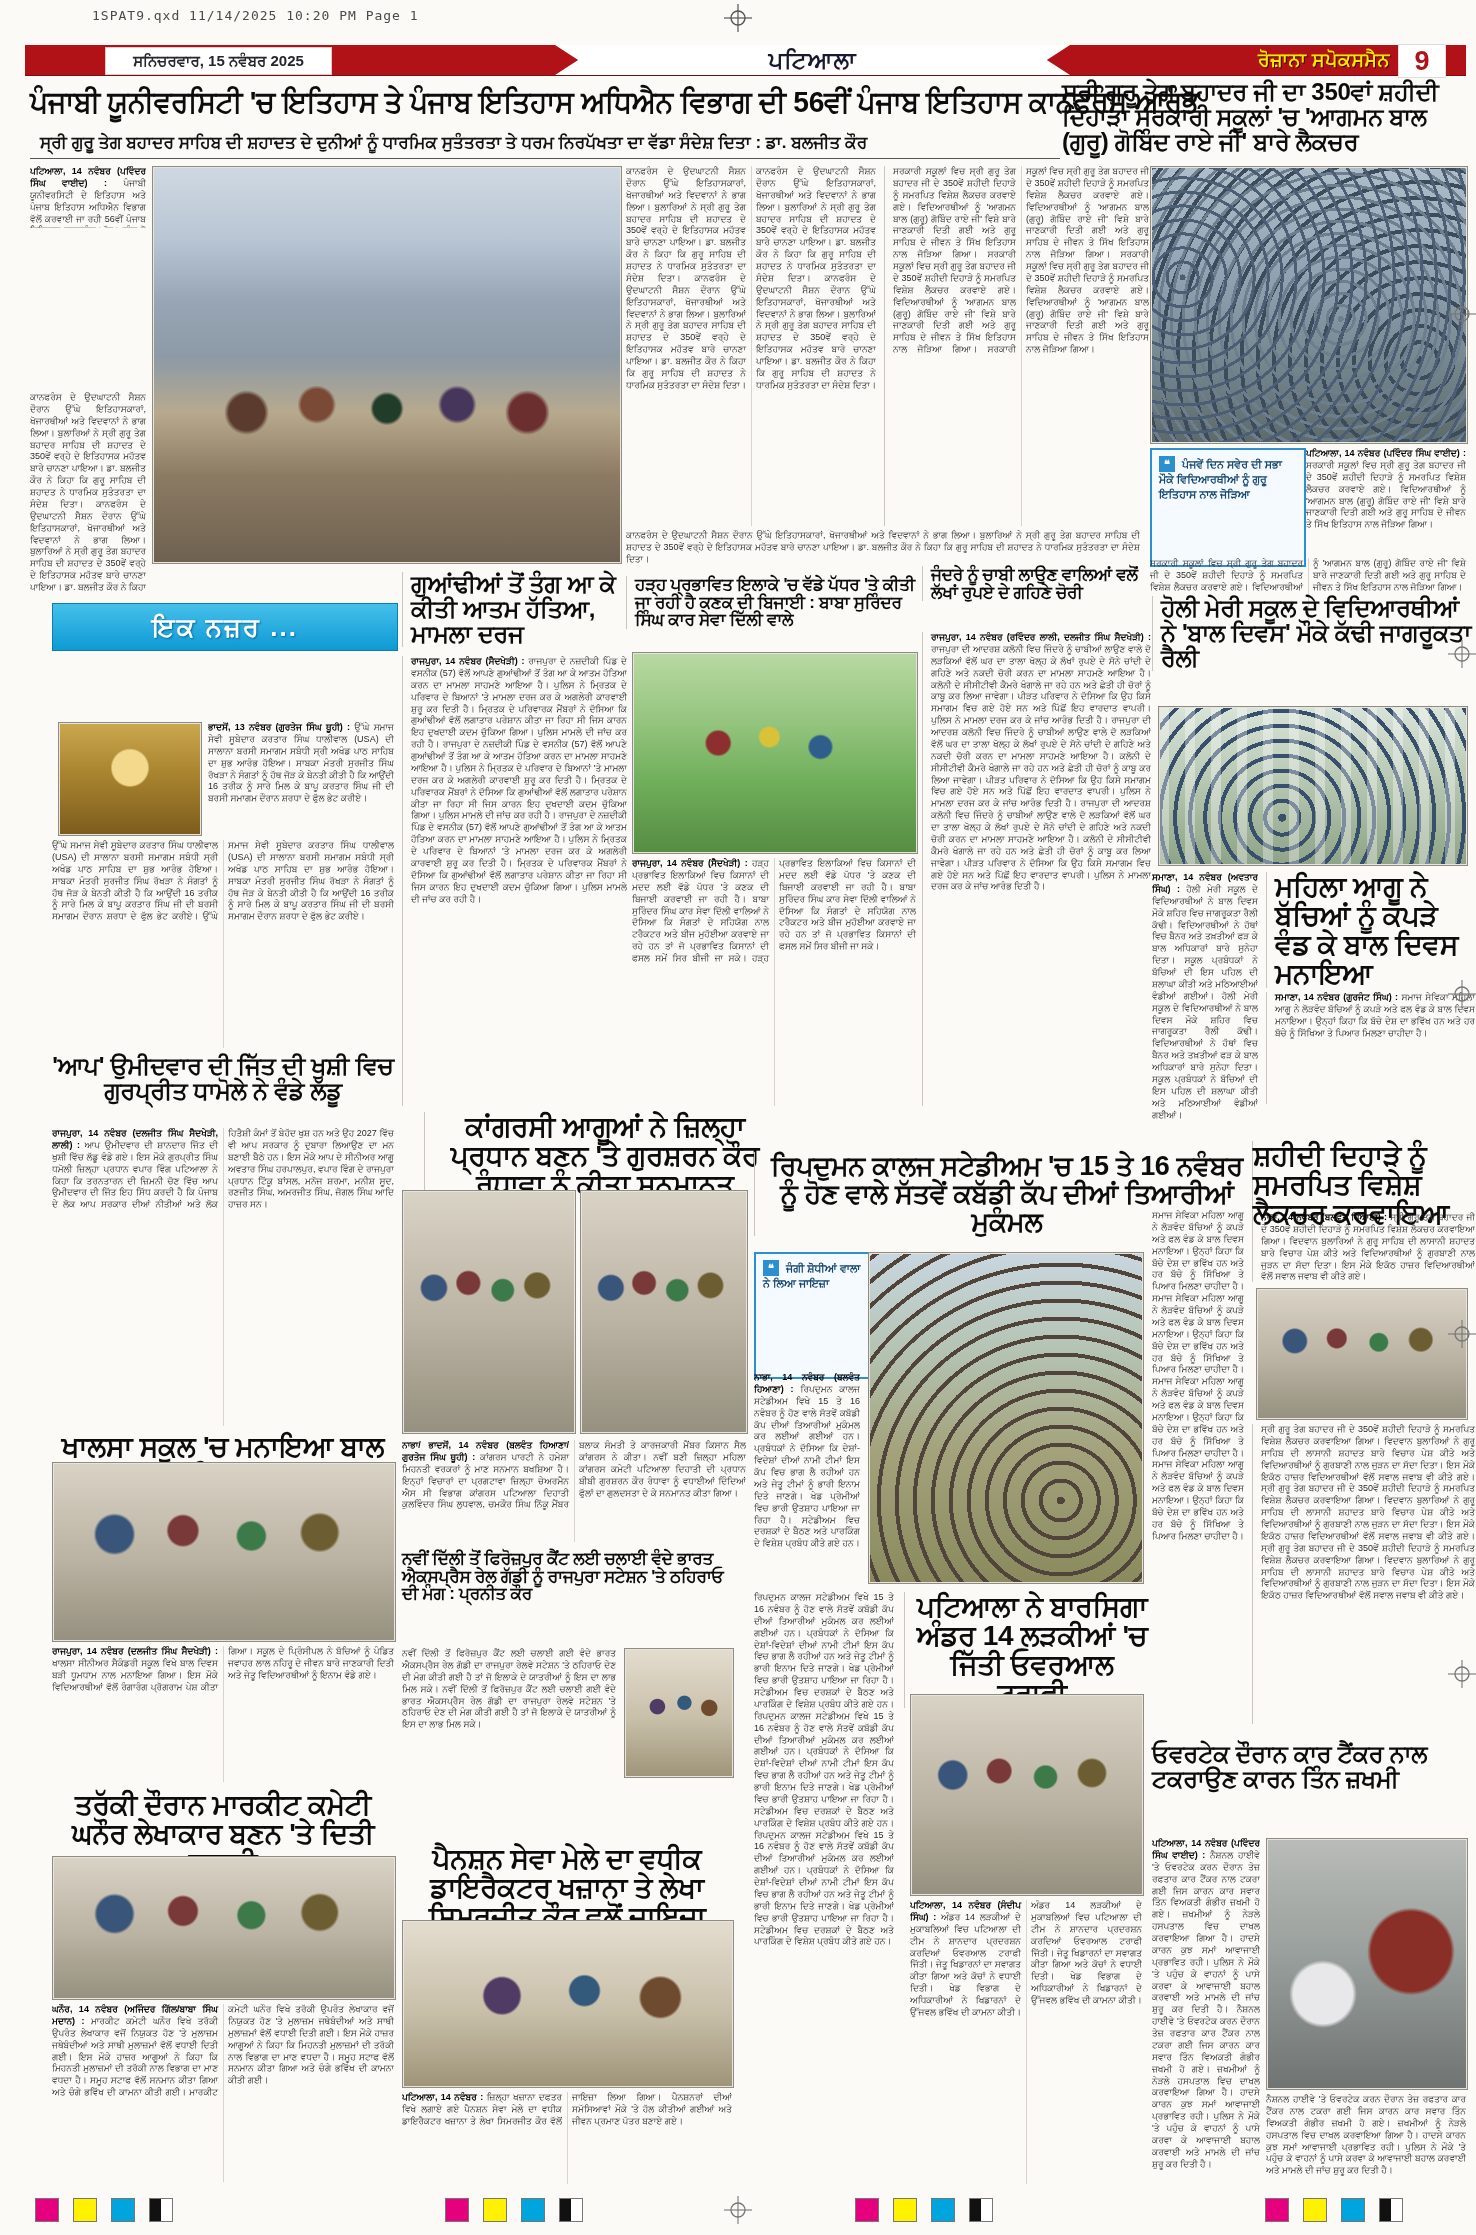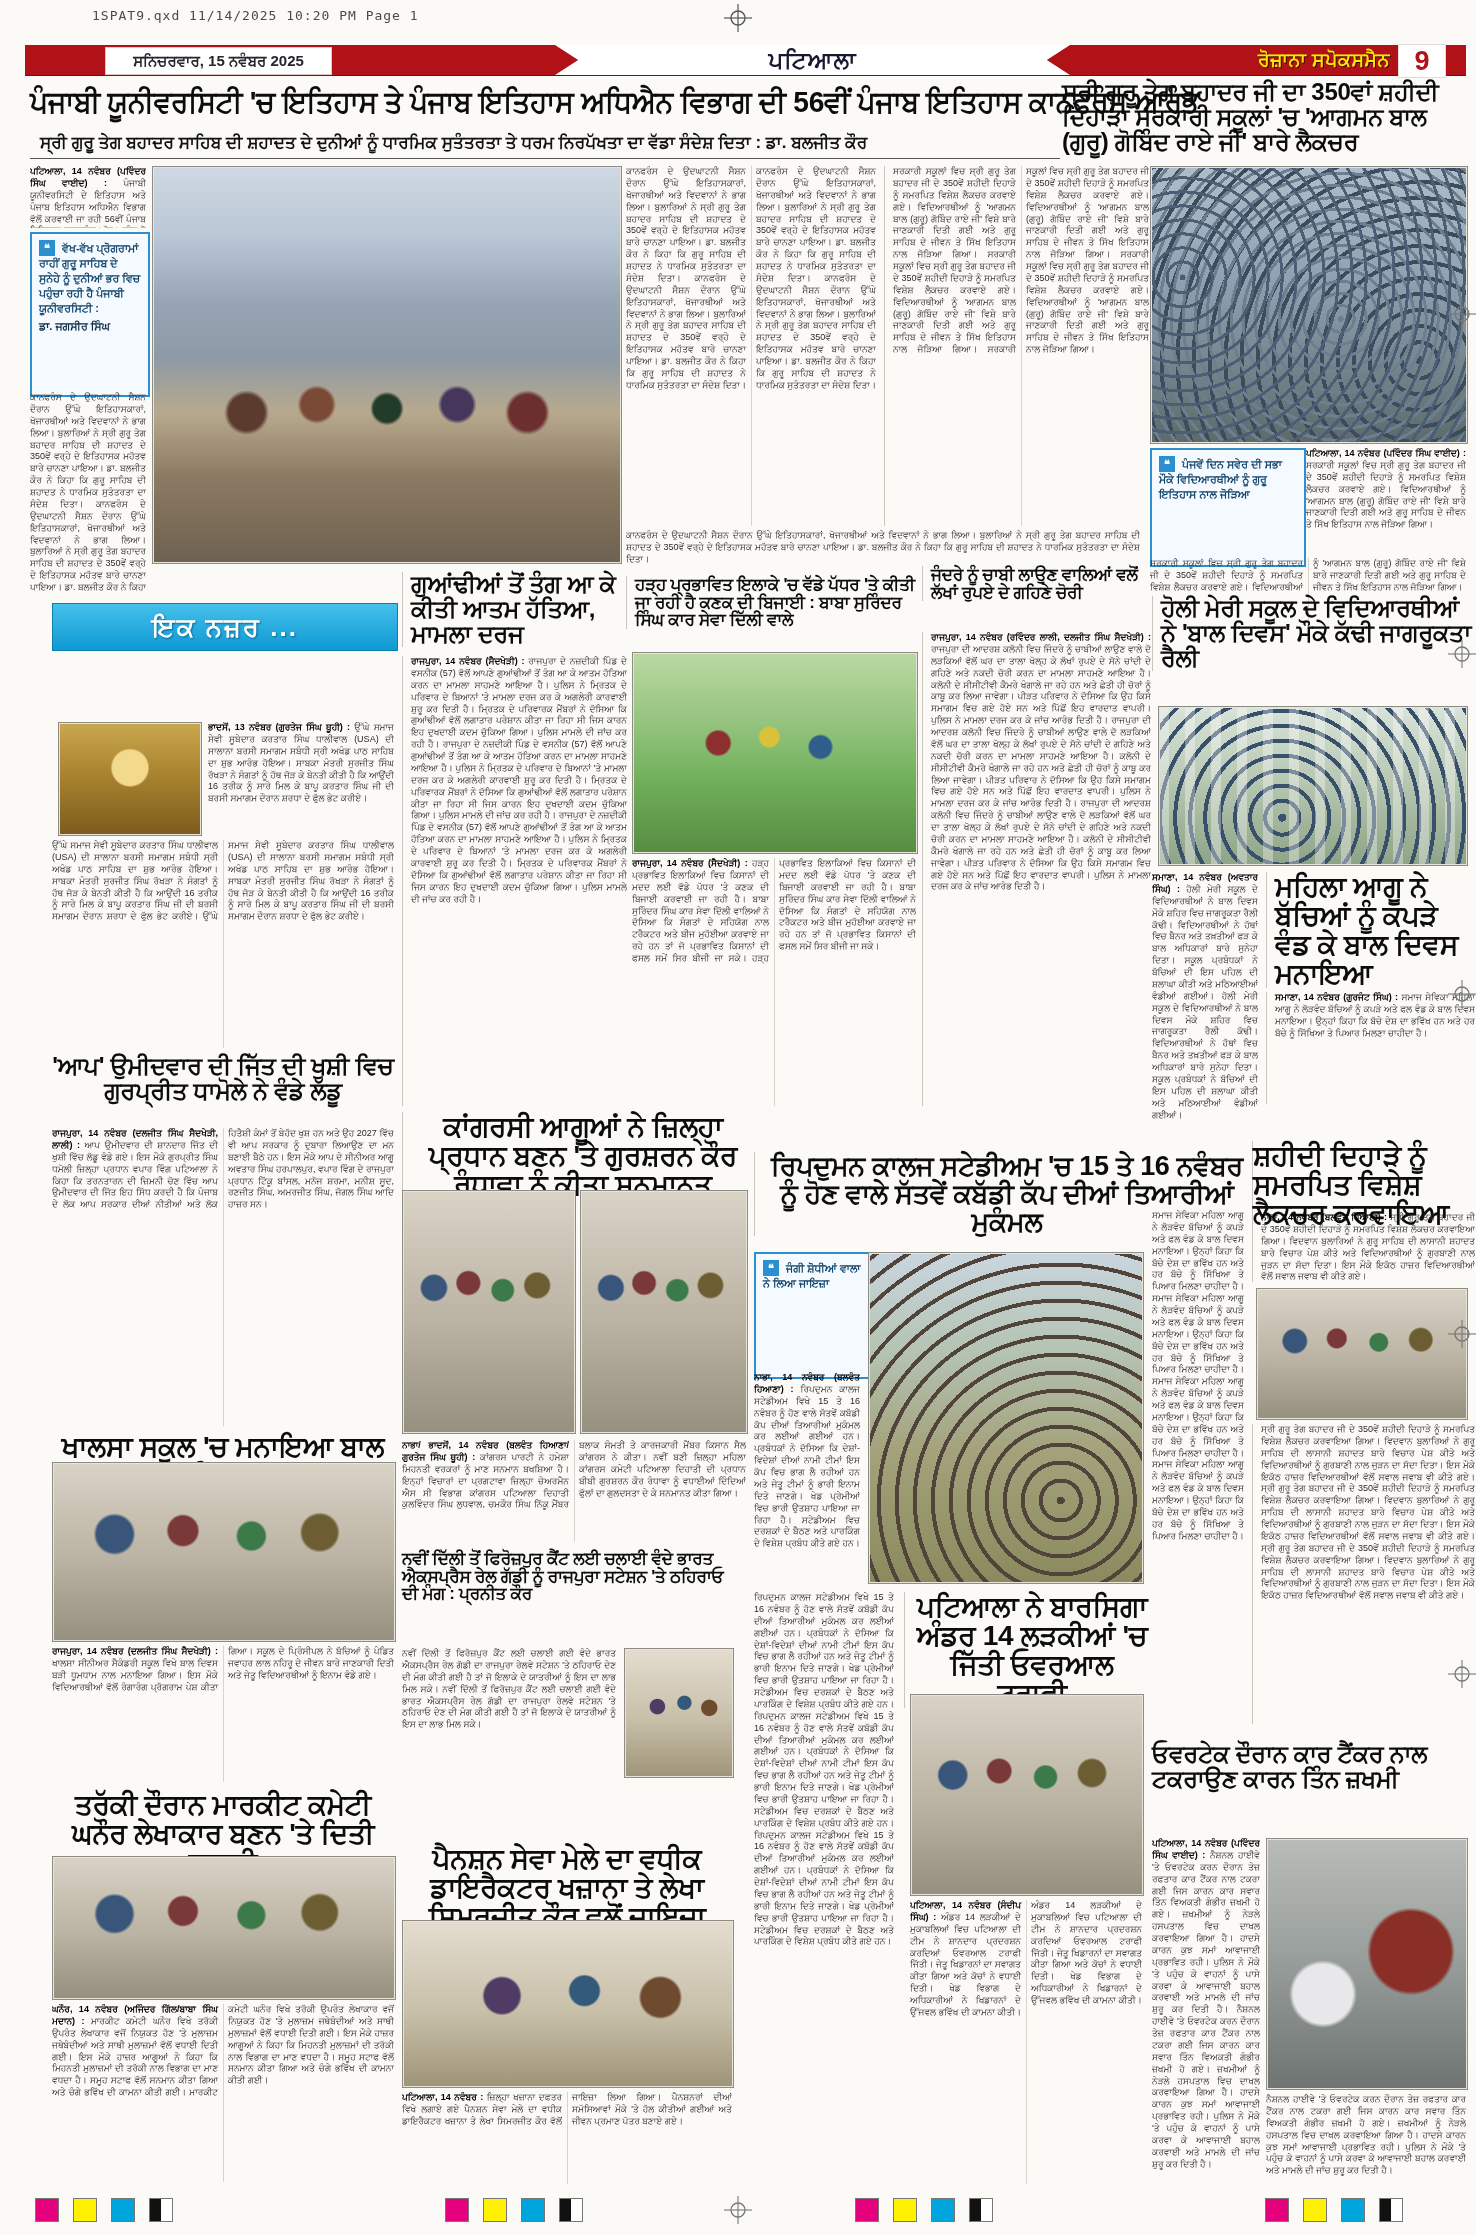--- a/index.html
+++ b/index.html
@@ -120,25 +120,20 @@
 
   <div class="abs hl hl-xl" style="left:30px;top:86px;width:1040px;">ਪੰਜਾਬੀ ਯੂਨੀਵਰਸਿਟੀ 'ਚ ਇਤਿਹਾਸ ਤੇ ਪੰਜਾਬ ਇਤਿਹਾਸ ਅਧਿਐਨ ਵਿਭਾਗ ਦੀ 56ਵੀਂ ਪੰਜਾਬ ਇਤਿਹਾਸ ਕਾਨਫਰੰਸ ਆਰੰਭ</div>
   <div class="abs hl hl-l" style="left:1062px;top:80px;width:404px;">ਸ੍ਰੀ ਗੁਰੂ ਤੇਗ ਬਹਾਦਰ ਜੀ ਦਾ 350ਵਾਂ ਸ਼ਹੀਦੀ ਦਿਹਾੜਾ ਸਰਕਾਰੀ ਸਕੂਲਾਂ 'ਚ 'ਆਗਮਨ ਬਾਲ (ਗੁਰੂ) ਗੋਬਿੰਦ ਰਾਏ ਜੀ' ਬਾਰੇ ਲੈਕਚਰ</div>
   <div class="abs subhead" style="left:40px;top:133px;width:1020px;">ਸ੍ਰੀ ਗੁਰੂ ਤੇਗ ਬਹਾਦਰ ਸਾਹਿਬ ਦੀ ਸ਼ਹਾਦਤ ਦੇ ਦੁਨੀਆਂ ਨੂੰ ਧਾਰਮਿਕ ਸੁਤੰਤਰਤਾ ਤੇ ਧਰਮ ਨਿਰਪੱਖਤਾ ਦਾ ਵੱਡਾ ਸੰਦੇਸ਼ ਦਿਤਾ : ਡਾ. ਬਲਜੀਤ ਕੌਰ</div>
   <div class="abs rule" style="left:30px;top:158px;width:1030px;"></div>
 
   <div class="abs bt" style="left:30px;top:166px;width:116px;height:62px;">
     <b>ਪਟਿਆਲਾ, 14 ਨਵੰਬਰ (ਪਵਿੰਦਰ ਸਿੰਘ ਵਾਈਦ) :</b>
     <span>ਪੰਜਾਬੀ ਯੂਨੀਵਰਸਿਟੀ ਦੇ ਇਤਿਹਾਸ ਅਤੇ ਪੰਜਾਬ ਇਤਿਹਾਸ ਅਧਿਐਨ ਵਿਭਾਗ ਵੱਲੋਂ ਕਰਵਾਈ ਜਾ ਰਹੀ 56ਵੀਂ ਪੰਜਾਬ ਇਤਿਹਾਸ ਕਾਨਫਰੰਸ ਅੱਜ ਆਰੰਭ ਹੋ ਗਈ।</span>
   </div>
-  <div class="abs pq" style="left:30px;top:232px;width:102px;height:150px;">
-    <span class="qmark">❝</span>
-    <span>ਵੱਖ-ਵੱਖ ਪ੍ਰੋਗਰਾਮਾਂ ਰਾਹੀਂ ਗੁਰੂ ਸਾਹਿਬ ਦੇ ਸੁਨੇਹੇ ਨੂੰ ਦੁਨੀਆਂ ਭਰ ਵਿਚ ਪਹੁੰਚਾ ਰਹੀ ਹੈ ਪੰਜਾਬੀ ਯੂਨੀਵਰਸਿਟੀ :</span>
-    <span class="attr">ਡਾ. ਜਗਸੀਰ ਸਿੰਘ</span>
-  </div>
   <div class="abs bt" style="left:30px;top:392px;width:116px;height:200px;">ਕਾਨਫਰੰਸ ਦੇ ਉਦਘਾਟਨੀ ਸੈਸ਼ਨ ਦੌਰਾਨ ਉੱਘੇ ਇਤਿਹਾਸਕਾਰਾਂ, ਖੋਜਾਰਥੀਆਂ ਅਤੇ ਵਿਦਵਾਨਾਂ ਨੇ ਭਾਗ ਲਿਆ। ਬੁਲਾਰਿਆਂ ਨੇ ਸ੍ਰੀ ਗੁਰੂ ਤੇਗ ਬਹਾਦਰ ਸਾਹਿਬ ਦੀ ਸ਼ਹਾਦਤ ਦੇ 350ਵੇਂ ਵਰ੍ਹੇ ਦੇ ਇਤਿਹਾਸਕ ਮਹੱਤਵ ਬਾਰੇ ਚਾਨਣਾ ਪਾਇਆ। ਡਾ. ਬਲਜੀਤ ਕੌਰ ਨੇ ਕਿਹਾ ਕਿ ਗੁਰੂ ਸਾਹਿਬ ਦੀ ਸ਼ਹਾਦਤ ਨੇ ਧਾਰਮਿਕ ਸੁਤੰਤਰਤਾ ਦਾ ਸੰਦੇਸ਼ ਦਿਤਾ। ਕਾਨਫਰੰਸ ਦੇ ਉਦਘਾਟਨੀ ਸੈਸ਼ਨ ਦੌਰਾਨ ਉੱਘੇ ਇਤਿਹਾਸਕਾਰਾਂ, ਖੋਜਾਰਥੀਆਂ ਅਤੇ ਵਿਦਵਾਨਾਂ ਨੇ ਭਾਗ ਲਿਆ। ਬੁਲਾਰਿਆਂ ਨੇ ਸ੍ਰੀ ਗੁਰੂ ਤੇਗ ਬਹਾਦਰ ਸਾਹਿਬ ਦੀ ਸ਼ਹਾਦਤ ਦੇ 350ਵੇਂ ਵਰ੍ਹੇ ਦੇ ਇਤਿਹਾਸਕ ਮਹੱਤਵ ਬਾਰੇ ਚਾਨਣਾ ਪਾਇਆ। ਡਾ. ਬਲਜੀਤ ਕੌਰ ਨੇ ਕਿਹਾ ਕਿ ਗੁਰੂ ਸਾਹਿਬ ਦੀ ਸ਼ਹਾਦਤ ਨੇ ਧਾਰਮਿਕ ਸੁਤੰਤਰਤਾ ਦਾ ਸੰਦੇਸ਼ ਦਿਤਾ।</div>
 
   <div class="abs photo ph-stage" style="left:152px;top:166px;width:468px;height:396px;"></div>
 
   <div class="abs bt cols2" style="left:626px;top:166px;width:250px;height:360px;">ਕਾਨਫਰੰਸ ਦੇ ਉਦਘਾਟਨੀ ਸੈਸ਼ਨ ਦੌਰਾਨ ਉੱਘੇ ਇਤਿਹਾਸਕਾਰਾਂ, ਖੋਜਾਰਥੀਆਂ ਅਤੇ ਵਿਦਵਾਨਾਂ ਨੇ ਭਾਗ ਲਿਆ। ਬੁਲਾਰਿਆਂ ਨੇ ਸ੍ਰੀ ਗੁਰੂ ਤੇਗ ਬਹਾਦਰ ਸਾਹਿਬ ਦੀ ਸ਼ਹਾਦਤ ਦੇ 350ਵੇਂ ਵਰ੍ਹੇ ਦੇ ਇਤਿਹਾਸਕ ਮਹੱਤਵ ਬਾਰੇ ਚਾਨਣਾ ਪਾਇਆ। ਡਾ. ਬਲਜੀਤ ਕੌਰ ਨੇ ਕਿਹਾ ਕਿ ਗੁਰੂ ਸਾਹਿਬ ਦੀ ਸ਼ਹਾਦਤ ਨੇ ਧਾਰਮਿਕ ਸੁਤੰਤਰਤਾ ਦਾ ਸੰਦੇਸ਼ ਦਿਤਾ। ਕਾਨਫਰੰਸ ਦੇ ਉਦਘਾਟਨੀ ਸੈਸ਼ਨ ਦੌਰਾਨ ਉੱਘੇ ਇਤਿਹਾਸਕਾਰਾਂ, ਖੋਜਾਰਥੀਆਂ ਅਤੇ ਵਿਦਵਾਨਾਂ ਨੇ ਭਾਗ ਲਿਆ। ਬੁਲਾਰਿਆਂ ਨੇ ਸ੍ਰੀ ਗੁਰੂ ਤੇਗ ਬਹਾਦਰ ਸਾਹਿਬ ਦੀ ਸ਼ਹਾਦਤ ਦੇ 350ਵੇਂ ਵਰ੍ਹੇ ਦੇ ਇਤਿਹਾਸਕ ਮਹੱਤਵ ਬਾਰੇ ਚਾਨਣਾ ਪਾਇਆ। ਡਾ. ਬਲਜੀਤ ਕੌਰ ਨੇ ਕਿਹਾ ਕਿ ਗੁਰੂ ਸਾਹਿਬ ਦੀ ਸ਼ਹਾਦਤ ਨੇ ਧਾਰਮਿਕ ਸੁਤੰਤਰਤਾ ਦਾ ਸੰਦੇਸ਼ ਦਿਤਾ। ਕਾਨਫਰੰਸ ਦੇ ਉਦਘਾਟਨੀ ਸੈਸ਼ਨ ਦੌਰਾਨ ਉੱਘੇ ਇਤਿਹਾਸਕਾਰਾਂ, ਖੋਜਾਰਥੀਆਂ ਅਤੇ ਵਿਦਵਾਨਾਂ ਨੇ ਭਾਗ ਲਿਆ। ਬੁਲਾਰਿਆਂ ਨੇ ਸ੍ਰੀ ਗੁਰੂ ਤੇਗ ਬਹਾਦਰ ਸਾਹਿਬ ਦੀ ਸ਼ਹਾਦਤ ਦੇ 350ਵੇਂ ਵਰ੍ਹੇ ਦੇ ਇਤਿਹਾਸਕ ਮਹੱਤਵ ਬਾਰੇ ਚਾਨਣਾ ਪਾਇਆ। ਡਾ. ਬਲਜੀਤ ਕੌਰ ਨੇ ਕਿਹਾ ਕਿ ਗੁਰੂ ਸਾਹਿਬ ਦੀ ਸ਼ਹਾਦਤ ਨੇ ਧਾਰਮਿਕ ਸੁਤੰਤਰਤਾ ਦਾ ਸੰਦੇਸ਼ ਦਿਤਾ। ਕਾਨਫਰੰਸ ਦੇ ਉਦਘਾਟਨੀ ਸੈਸ਼ਨ ਦੌਰਾਨ ਉੱਘੇ ਇਤਿਹਾਸਕਾਰਾਂ, ਖੋਜਾਰਥੀਆਂ ਅਤੇ ਵਿਦਵਾਨਾਂ ਨੇ ਭਾਗ ਲਿਆ। ਬੁਲਾਰਿਆਂ ਨੇ ਸ੍ਰੀ ਗੁਰੂ ਤੇਗ ਬਹਾਦਰ ਸਾਹਿਬ ਦੀ ਸ਼ਹਾਦਤ ਦੇ 350ਵੇਂ ਵਰ੍ਹੇ ਦੇ ਇਤਿਹਾਸਕ ਮਹੱਤਵ ਬਾਰੇ ਚਾਨਣਾ ਪਾਇਆ। ਡਾ. ਬਲਜੀਤ ਕੌਰ ਨੇ ਕਿਹਾ ਕਿ ਗੁਰੂ ਸਾਹਿਬ ਦੀ ਸ਼ਹਾਦਤ ਨੇ ਧਾਰਮਿਕ ਸੁਤੰਤਰਤਾ ਦਾ ਸੰਦੇਸ਼ ਦਿਤਾ।</div>
   <div class="abs bt cols2 colrule" style="left:884px;top:166px;width:256px;height:360px;padding-left:8px;">ਸਰਕਾਰੀ ਸਕੂਲਾਂ ਵਿਚ ਸ੍ਰੀ ਗੁਰੂ ਤੇਗ ਬਹਾਦਰ ਜੀ ਦੇ 350ਵੇਂ ਸ਼ਹੀਦੀ ਦਿਹਾੜੇ ਨੂੰ ਸਮਰਪਿਤ ਵਿਸ਼ੇਸ਼ ਲੈਕਚਰ ਕਰਵਾਏ ਗਏ। ਵਿਦਿਆਰਥੀਆਂ ਨੂੰ 'ਆਗਮਨ ਬਾਲ (ਗੁਰੂ) ਗੋਬਿੰਦ ਰਾਏ ਜੀ' ਵਿਸ਼ੇ ਬਾਰੇ ਜਾਣਕਾਰੀ ਦਿਤੀ ਗਈ ਅਤੇ ਗੁਰੂ ਸਾਹਿਬ ਦੇ ਜੀਵਨ ਤੇ ਸਿੱਖ ਇਤਿਹਾਸ ਨਾਲ ਜੋੜਿਆ ਗਿਆ। ਸਰਕਾਰੀ ਸਕੂਲਾਂ ਵਿਚ ਸ੍ਰੀ ਗੁਰੂ ਤੇਗ ਬਹਾਦਰ ਜੀ ਦੇ 350ਵੇਂ ਸ਼ਹੀਦੀ ਦਿਹਾੜੇ ਨੂੰ ਸਮਰਪਿਤ ਵਿਸ਼ੇਸ਼ ਲੈਕਚਰ ਕਰਵਾਏ ਗਏ। ਵਿਦਿਆਰਥੀਆਂ ਨੂੰ 'ਆਗਮਨ ਬਾਲ (ਗੁਰੂ) ਗੋਬਿੰਦ ਰਾਏ ਜੀ' ਵਿਸ਼ੇ ਬਾਰੇ ਜਾਣਕਾਰੀ ਦਿਤੀ ਗਈ ਅਤੇ ਗੁਰੂ ਸਾਹਿਬ ਦੇ ਜੀਵਨ ਤੇ ਸਿੱਖ ਇਤਿਹਾਸ ਨਾਲ ਜੋੜਿਆ ਗਿਆ। ਸਰਕਾਰੀ ਸਕੂਲਾਂ ਵਿਚ ਸ੍ਰੀ ਗੁਰੂ ਤੇਗ ਬਹਾਦਰ ਜੀ ਦੇ 350ਵੇਂ ਸ਼ਹੀਦੀ ਦਿਹਾੜੇ ਨੂੰ ਸਮਰਪਿਤ ਵਿਸ਼ੇਸ਼ ਲੈਕਚਰ ਕਰਵਾਏ ਗਏ। ਵਿਦਿਆਰਥੀਆਂ ਨੂੰ 'ਆਗਮਨ ਬਾਲ (ਗੁਰੂ) ਗੋਬਿੰਦ ਰਾਏ ਜੀ' ਵਿਸ਼ੇ ਬਾਰੇ ਜਾਣਕਾਰੀ ਦਿਤੀ ਗਈ ਅਤੇ ਗੁਰੂ ਸਾਹਿਬ ਦੇ ਜੀਵਨ ਤੇ ਸਿੱਖ ਇਤਿਹਾਸ ਨਾਲ ਜੋੜਿਆ ਗਿਆ। ਸਰਕਾਰੀ ਸਕੂਲਾਂ ਵਿਚ ਸ੍ਰੀ ਗੁਰੂ ਤੇਗ ਬਹਾਦਰ ਜੀ ਦੇ 350ਵੇਂ ਸ਼ਹੀਦੀ ਦਿਹਾੜੇ ਨੂੰ ਸਮਰਪਿਤ ਵਿਸ਼ੇਸ਼ ਲੈਕਚਰ ਕਰਵਾਏ ਗਏ। ਵਿਦਿਆਰਥੀਆਂ ਨੂੰ 'ਆਗਮਨ ਬਾਲ (ਗੁਰੂ) ਗੋਬਿੰਦ ਰਾਏ ਜੀ' ਵਿਸ਼ੇ ਬਾਰੇ ਜਾਣਕਾਰੀ ਦਿਤੀ ਗਈ ਅਤੇ ਗੁਰੂ ਸਾਹਿਬ ਦੇ ਜੀਵਨ ਤੇ ਸਿੱਖ ਇਤਿਹਾਸ ਨਾਲ ਜੋੜਿਆ ਗਿਆ।</div>
   <div class="abs bt" style="left:626px;top:530px;width:514px;height:40px;">ਕਾਨਫਰੰਸ ਦੇ ਉਦਘਾਟਨੀ ਸੈਸ਼ਨ ਦੌਰਾਨ ਉੱਘੇ ਇਤਿਹਾਸਕਾਰਾਂ, ਖੋਜਾਰਥੀਆਂ ਅਤੇ ਵਿਦਵਾਨਾਂ ਨੇ ਭਾਗ ਲਿਆ। ਬੁਲਾਰਿਆਂ ਨੇ ਸ੍ਰੀ ਗੁਰੂ ਤੇਗ ਬਹਾਦਰ ਸਾਹਿਬ ਦੀ ਸ਼ਹਾਦਤ ਦੇ 350ਵੇਂ ਵਰ੍ਹੇ ਦੇ ਇਤਿਹਾਸਕ ਮਹੱਤਵ ਬਾਰੇ ਚਾਨਣਾ ਪਾਇਆ। ਡਾ. ਬਲਜੀਤ ਕੌਰ ਨੇ ਕਿਹਾ ਕਿ ਗੁਰੂ ਸਾਹਿਬ ਦੀ ਸ਼ਹਾਦਤ ਨੇ ਧਾਰਮਿਕ ਸੁਤੰਤਰਤਾ ਦਾ ਸੰਦੇਸ਼ ਦਿਤਾ।</div>
 
   <div class="abs photo ph-crowd" style="left:1150px;top:166px;width:316px;height:276px;"></div>
   <div class="abs pq" style="left:1150px;top:448px;width:138px;height:104px;">
@@ -221,21 +216,21 @@
   <div class="abs bt" style="left:1152px;top:1210px;width:92px;height:514px;">ਸਮਾਜ ਸੇਵਿਕਾ ਮਹਿਲਾ ਆਗੂ ਨੇ ਲੋੜਵੰਦ ਬੱਚਿਆਂ ਨੂੰ ਕਪੜੇ ਅਤੇ ਫਲ ਵੰਡ ਕੇ ਬਾਲ ਦਿਵਸ ਮਨਾਇਆ। ਉਨ੍ਹਾਂ ਕਿਹਾ ਕਿ ਬੱਚੇ ਦੇਸ਼ ਦਾ ਭਵਿੱਖ ਹਨ ਅਤੇ ਹਰ ਬੱਚੇ ਨੂੰ ਸਿੱਖਿਆ ਤੇ ਪਿਆਰ ਮਿਲਣਾ ਚਾਹੀਦਾ ਹੈ। ਸਮਾਜ ਸੇਵਿਕਾ ਮਹਿਲਾ ਆਗੂ ਨੇ ਲੋੜਵੰਦ ਬੱਚਿਆਂ ਨੂੰ ਕਪੜੇ ਅਤੇ ਫਲ ਵੰਡ ਕੇ ਬਾਲ ਦਿਵਸ ਮਨਾਇਆ। ਉਨ੍ਹਾਂ ਕਿਹਾ ਕਿ ਬੱਚੇ ਦੇਸ਼ ਦਾ ਭਵਿੱਖ ਹਨ ਅਤੇ ਹਰ ਬੱਚੇ ਨੂੰ ਸਿੱਖਿਆ ਤੇ ਪਿਆਰ ਮਿਲਣਾ ਚਾਹੀਦਾ ਹੈ। ਸਮਾਜ ਸੇਵਿਕਾ ਮਹਿਲਾ ਆਗੂ ਨੇ ਲੋੜਵੰਦ ਬੱਚਿਆਂ ਨੂੰ ਕਪੜੇ ਅਤੇ ਫਲ ਵੰਡ ਕੇ ਬਾਲ ਦਿਵਸ ਮਨਾਇਆ। ਉਨ੍ਹਾਂ ਕਿਹਾ ਕਿ ਬੱਚੇ ਦੇਸ਼ ਦਾ ਭਵਿੱਖ ਹਨ ਅਤੇ ਹਰ ਬੱਚੇ ਨੂੰ ਸਿੱਖਿਆ ਤੇ ਪਿਆਰ ਮਿਲਣਾ ਚਾਹੀਦਾ ਹੈ। ਸਮਾਜ ਸੇਵਿਕਾ ਮਹਿਲਾ ਆਗੂ ਨੇ ਲੋੜਵੰਦ ਬੱਚਿਆਂ ਨੂੰ ਕਪੜੇ ਅਤੇ ਫਲ ਵੰਡ ਕੇ ਬਾਲ ਦਿਵਸ ਮਨਾਇਆ। ਉਨ੍ਹਾਂ ਕਿਹਾ ਕਿ ਬੱਚੇ ਦੇਸ਼ ਦਾ ਭਵਿੱਖ ਹਨ ਅਤੇ ਹਰ ਬੱਚੇ ਨੂੰ ਸਿੱਖਿਆ ਤੇ ਪਿਆਰ ਮਿਲਣਾ ਚਾਹੀਦਾ ਹੈ।</div>
 
   <div class="abs hl hl-l" style="left:1152px;top:1742px;width:314px;">ਓਵਰਟੇਕ ਦੌਰਾਨ ਕਾਰ ਟੈਂਕਰ ਨਾਲ ਟਕਰਾਉਣ ਕਾਰਨ ਤਿੰਨ ਜ਼ਖਮੀ</div>
   <div class="abs bt" style="left:1152px;top:1838px;width:108px;height:348px;">
     <b>ਪਟਿਆਲਾ, 14 ਨਵੰਬਰ (ਪਵਿੰਦਰ ਸਿੰਘ ਵਾਈਦ) :</b>
     <span>ਨੈਸ਼ਨਲ ਹਾਈਵੇ 'ਤੇ ਓਵਰਟੇਕ ਕਰਨ ਦੌਰਾਨ ਤੇਜ਼ ਰਫਤਾਰ ਕਾਰ ਟੈਂਕਰ ਨਾਲ ਟਕਰਾ ਗਈ ਜਿਸ ਕਾਰਨ ਕਾਰ ਸਵਾਰ ਤਿੰਨ ਵਿਅਕਤੀ ਗੰਭੀਰ ਜ਼ਖਮੀ ਹੋ ਗਏ। ਜ਼ਖਮੀਆਂ ਨੂੰ ਨੇੜਲੇ ਹਸਪਤਾਲ ਵਿਚ ਦਾਖਲ ਕਰਵਾਇਆ ਗਿਆ ਹੈ। ਹਾਦਸੇ ਕਾਰਨ ਕੁਝ ਸਮਾਂ ਆਵਾਜਾਈ ਪ੍ਰਭਾਵਿਤ ਰਹੀ। ਪੁਲਿਸ ਨੇ ਮੌਕੇ 'ਤੇ ਪਹੁੰਚ ਕੇ ਵਾਹਨਾਂ ਨੂੰ ਪਾਸੇ ਕਰਵਾ ਕੇ ਆਵਾਜਾਈ ਬਹਾਲ ਕਰਵਾਈ ਅਤੇ ਮਾਮਲੇ ਦੀ ਜਾਂਚ ਸ਼ੁਰੂ ਕਰ ਦਿਤੀ ਹੈ। ਨੈਸ਼ਨਲ ਹਾਈਵੇ 'ਤੇ ਓਵਰਟੇਕ ਕਰਨ ਦੌਰਾਨ ਤੇਜ਼ ਰਫਤਾਰ ਕਾਰ ਟੈਂਕਰ ਨਾਲ ਟਕਰਾ ਗਈ ਜਿਸ ਕਾਰਨ ਕਾਰ ਸਵਾਰ ਤਿੰਨ ਵਿਅਕਤੀ ਗੰਭੀਰ ਜ਼ਖਮੀ ਹੋ ਗਏ। ਜ਼ਖਮੀਆਂ ਨੂੰ ਨੇੜਲੇ ਹਸਪਤਾਲ ਵਿਚ ਦਾਖਲ ਕਰਵਾਇਆ ਗਿਆ ਹੈ। ਹਾਦਸੇ ਕਾਰਨ ਕੁਝ ਸਮਾਂ ਆਵਾਜਾਈ ਪ੍ਰਭਾਵਿਤ ਰਹੀ। ਪੁਲਿਸ ਨੇ ਮੌਕੇ 'ਤੇ ਪਹੁੰਚ ਕੇ ਵਾਹਨਾਂ ਨੂੰ ਪਾਸੇ ਕਰਵਾ ਕੇ ਆਵਾਜਾਈ ਬਹਾਲ ਕਰਵਾਈ ਅਤੇ ਮਾਮਲੇ ਦੀ ਜਾਂਚ ਸ਼ੁਰੂ ਕਰ ਦਿਤੀ ਹੈ।</span>
   </div>
   <div class="abs photo ph-crash" style="left:1266px;top:1838px;width:200px;height:250px;"></div>
   <div class="abs bt" style="left:1266px;top:2094px;width:200px;height:92px;">ਨੈਸ਼ਨਲ ਹਾਈਵੇ 'ਤੇ ਓਵਰਟੇਕ ਕਰਨ ਦੌਰਾਨ ਤੇਜ਼ ਰਫਤਾਰ ਕਾਰ ਟੈਂਕਰ ਨਾਲ ਟਕਰਾ ਗਈ ਜਿਸ ਕਾਰਨ ਕਾਰ ਸਵਾਰ ਤਿੰਨ ਵਿਅਕਤੀ ਗੰਭੀਰ ਜ਼ਖਮੀ ਹੋ ਗਏ। ਜ਼ਖਮੀਆਂ ਨੂੰ ਨੇੜਲੇ ਹਸਪਤਾਲ ਵਿਚ ਦਾਖਲ ਕਰਵਾਇਆ ਗਿਆ ਹੈ। ਹਾਦਸੇ ਕਾਰਨ ਕੁਝ ਸਮਾਂ ਆਵਾਜਾਈ ਪ੍ਰਭਾਵਿਤ ਰਹੀ। ਪੁਲਿਸ ਨੇ ਮੌਕੇ 'ਤੇ ਪਹੁੰਚ ਕੇ ਵਾਹਨਾਂ ਨੂੰ ਪਾਸੇ ਕਰਵਾ ਕੇ ਆਵਾਜਾਈ ਬਹਾਲ ਕਰਵਾਈ ਅਤੇ ਮਾਮਲੇ ਦੀ ਜਾਂਚ ਸ਼ੁਰੂ ਕਰ ਦਿਤੀ ਹੈ।</div>
 
-  <div class="abs hl hl-m center colrule" style="left:402px;top:1112px;width:344px;padding-left:8px;">ਕਾਂਗਰਸੀ ਆਗੂਆਂ ਨੇ ਜ਼ਿਲ੍ਹਾ ਪ੍ਰਧਾਨ ਬਣਨ 'ਤੇ ਗੁਰਸ਼ਰਨ ਕੌਰ ਰੰਧਾਵਾ ਨੂੰ ਕੀਤਾ ਸਨਮਾਨਤ</div>
+  <div class="abs hl hl-m center colrule" style="left:424px;top:1112px;width:344px;padding-left:8px;">ਕਾਂਗਰਸੀ ਆਗੂਆਂ ਨੇ ਜ਼ਿਲ੍ਹਾ ਪ੍ਰਧਾਨ ਬਣਨ 'ਤੇ ਗੁਰਸ਼ਰਨ ਕੌਰ ਰੰਧਾਵਾ ਨੂੰ ਕੀਤਾ ਸਨਮਾਨਤ</div>
   <div class="abs photo ph-group" style="left:402px;top:1190px;width:172px;height:242px;"></div>
   <div class="abs photo ph-group" style="left:580px;top:1190px;width:166px;height:242px;"></div>
   <div class="abs bt cols2" style="left:402px;top:1440px;width:344px;height:102px;">
     <b>ਨਾਭਾ/ ਭਾਦਸੋਂ, 14 ਨਵੰਬਰ (ਬਲਵੰਤ ਹਿਆਣਾ/ ਗੁਰਤੇਜ ਸਿੰਘ ਥੂਹੀ) :</b>
     <span>ਕਾਂਗਰਸ ਪਾਰਟੀ ਨੇ ਹਮੇਸ਼ਾ ਮਿਹਨਤੀ ਵਰਕਰਾਂ ਨੂੰ ਮਾਣ ਸਨਮਾਨ ਬਖਸ਼ਿਆ ਹੈ। ਇਨ੍ਹਾਂ ਵਿਚਾਰਾਂ ਦਾ ਪ੍ਰਗਟਾਵਾ ਜ਼ਿਲ੍ਹਾ ਚੇਅਰਮੈਨ ਐਸ ਸੀ ਵਿਭਾਗ ਕਾਂਗਰਸ ਪਟਿਆਲਾ ਦਿਹਾਤੀ ਕੁਲਵਿੰਦਰ ਸਿੰਘ ਲੁਧਵਾਲ, ਚਮਕੌਰ ਸਿੰਘ ਨਿੱਕੂ ਮੈਂਬਰ ਬਲਾਕ ਸੰਮਤੀ ਤੇ ਕਾਰਜਕਾਰੀ ਮੈਂਬਰ ਕਿਸਾਨ ਸੈਲ ਕਾਂਗਰਸ ਨੇ ਕੀਤਾ। ਨਵੀਂ ਬਣੀ ਜ਼ਿਲ੍ਹਾ ਮਹਿਲਾ ਕਾਂਗਰਸ ਕਮੇਟੀ ਪਟਿਆਲਾ ਦਿਹਾਤੀ ਦੀ ਪ੍ਰਧਾਨ ਬੀਬੀ ਗੁਰਸ਼ਰਨ ਕੌਰ ਰੰਧਾਵਾ ਨੂੰ ਵਧਾਈਆਂ ਦਿੰਦਿਆਂ ਫੁੱਲਾਂ ਦਾ ਗੁਲਦਸਤਾ ਦੇ ਕੇ ਸਨਮਾਨਤ ਕੀਤਾ ਗਿਆ।</span>
   </div>
 
   <div class="abs hl hl-s" style="left:402px;top:1550px;width:330px;">ਨਵੀਂ ਦਿੱਲੀ ਤੋਂ ਫਿਰੋਜ਼ਪੁਰ ਕੈਂਟ ਲਈ ਚਲਾਈ ਵੰਦੇ ਭਾਰਤ ਐਕਸਪ੍ਰੈਸ ਰੇਲ ਗੱਡੀ ਨੂੰ ਰਾਜਪੁਰਾ ਸਟੇਸ਼ਨ 'ਤੇ ਠਹਿਰਾਓ ਦੀ ਮੰਗ : ਪ੍ਰਨੀਤ ਕੌਰ</div>
   <div class="abs bt" style="left:402px;top:1648px;width:214px;height:180px;">ਨਵੀਂ ਦਿੱਲੀ ਤੋਂ ਫਿਰੋਜ਼ਪੁਰ ਕੈਂਟ ਲਈ ਚਲਾਈ ਗਈ ਵੰਦੇ ਭਾਰਤ ਐਕਸਪ੍ਰੈਸ ਰੇਲ ਗੱਡੀ ਦਾ ਰਾਜਪੁਰਾ ਰੇਲਵੇ ਸਟੇਸ਼ਨ 'ਤੇ ਠਹਿਰਾਓ ਦੇਣ ਦੀ ਮੰਗ ਕੀਤੀ ਗਈ ਹੈ ਤਾਂ ਜੋ ਇਲਾਕੇ ਦੇ ਯਾਤਰੀਆਂ ਨੂੰ ਇਸ ਦਾ ਲਾਭ ਮਿਲ ਸਕੇ। ਨਵੀਂ ਦਿੱਲੀ ਤੋਂ ਫਿਰੋਜ਼ਪੁਰ ਕੈਂਟ ਲਈ ਚਲਾਈ ਗਈ ਵੰਦੇ ਭਾਰਤ ਐਕਸਪ੍ਰੈਸ ਰੇਲ ਗੱਡੀ ਦਾ ਰਾਜਪੁਰਾ ਰੇਲਵੇ ਸਟੇਸ਼ਨ 'ਤੇ ਠਹਿਰਾਓ ਦੇਣ ਦੀ ਮੰਗ ਕੀਤੀ ਗਈ ਹੈ ਤਾਂ ਜੋ ਇਲਾਕੇ ਦੇ ਯਾਤਰੀਆਂ ਨੂੰ ਇਸ ਦਾ ਲਾਭ ਮਿਲ ਸਕੇ।</div>
   <div class="abs photo ph-office" style="left:624px;top:1648px;width:108px;height:128px;"></div>

